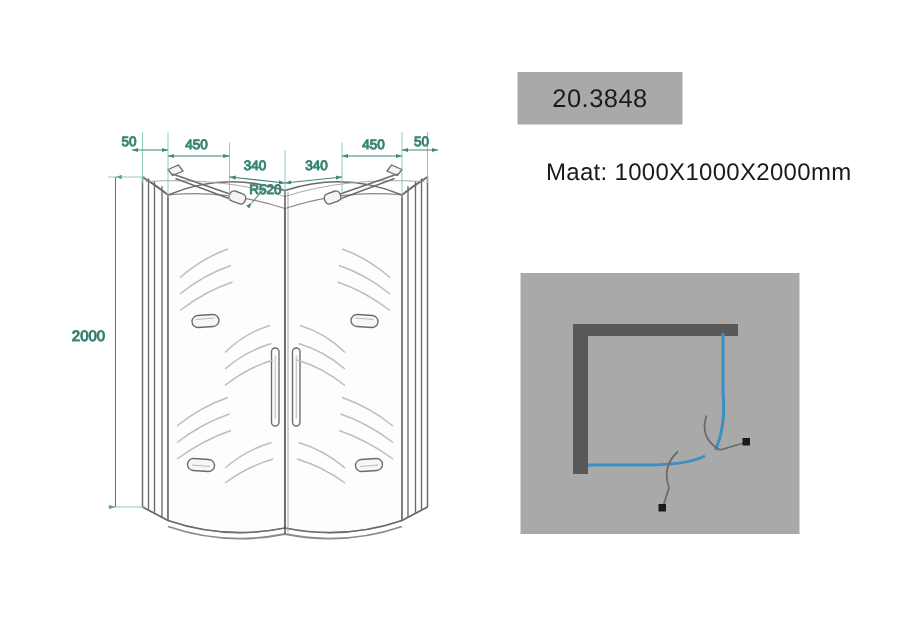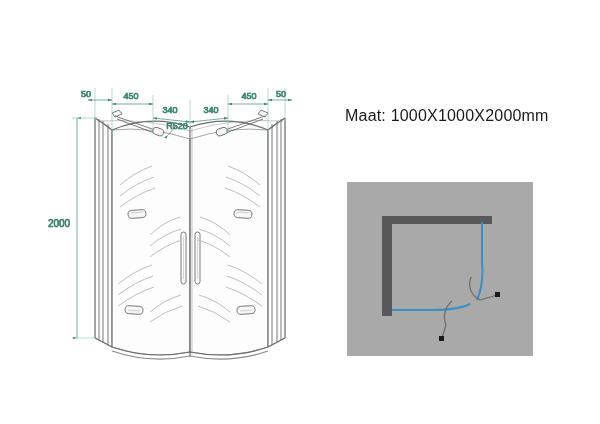--- a/index.html
+++ b/index.html
@@ -41,21 +41,21 @@
     justify-content: center;
   }
   .code-box-text {
     font-family: "Liberation Sans", sans-serif;
     font-size: 17px;
     color: #1a1a1a;
     letter-spacing: 0.3px;
   }
   .maat-line {
     position: absolute;
-    left: 345px;
+    left: 364px;
     top: 107px;
     font-family: "Liberation Sans", sans-serif;
     font-size: 16px;
     color: #1a1a1a;
     white-space: nowrap;
     letter-spacing: 0.2px;
   }
   .plan-panel {
     position: absolute;
     left: 347px;
@@ -73,20 +73,23 @@
     font-family: "Liberation Sans", sans-serif;
     font-size: 10px;
     fill: #2b2b2b;
   }
 </style>
 </head>
 <body>
 
 <div id="sheet">
 
+  <div class="code-box">
+    <span class="code-box-text">20.3848</span>
+  </div>
 
   <div class="maat-line">Maat: 1000X1000X2000mm</div>
 
   <div class="plan-panel"></div>
 
   <svg class="svg-layer" viewBox="0 0 600 424">
     <defs>
       <marker id="arrA" markerWidth="7" markerHeight="7" refX="6" refY="3" orient="auto">
         <path d="M6,3 L0,1 L0,5 Z" fill="#3c8a7a"></path>
       </marker>

